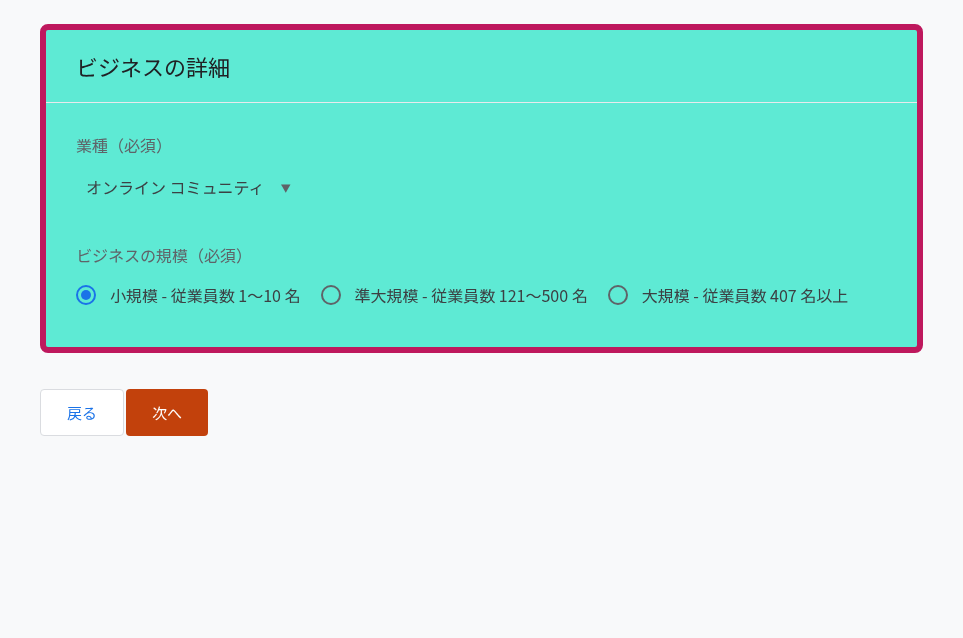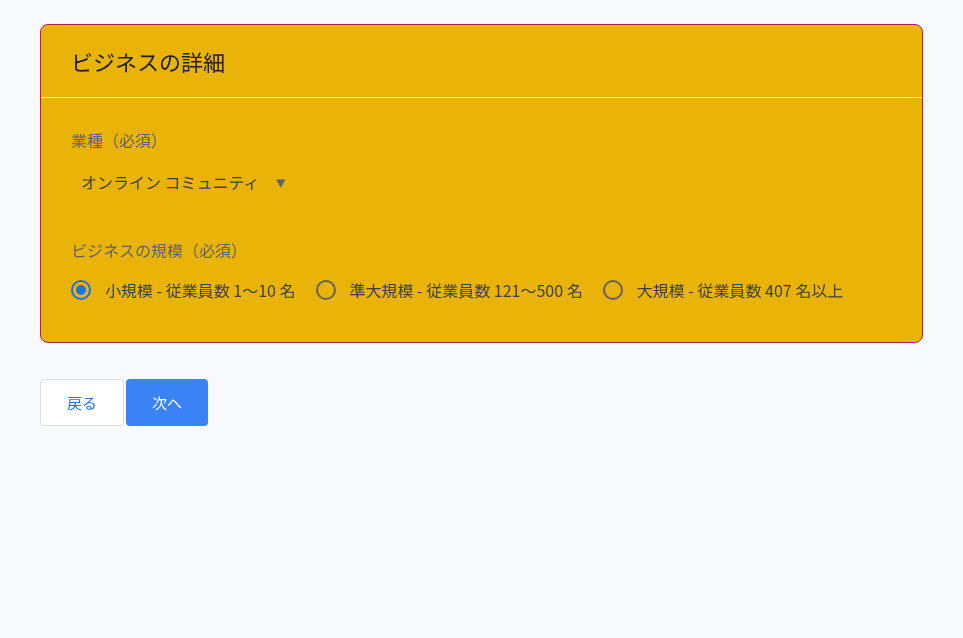--- a/index.html
+++ b/index.html
@@ -8,22 +8,22 @@
       box-sizing: border-box;
     }
     body {
       font-family: "Noto Sans JP", "Hiragino Sans", "Yu Gothic", Arial, sans-serif;
       background: #f8f9fa;
       padding: 24px 40px;
       width: 963px;
       height: 638px;
     }
     .card {
-      background: #eab308;
-      border: 1px solid #be185d;
+      background: #5eead4;
+      border: 6px solid #be185d;
       border-radius: 8px;
       overflow: hidden;
     }
     .card-header {
       padding: 20px 30px;
       border-bottom: 1px solid #e8eaed;
     }
     .card-title {
       font-size: 22px;
       font-weight: 400;
@@ -98,21 +98,21 @@
       cursor: pointer;
       border: none;
       font-family: inherit;
     }
     .btn-secondary {
       background: #fff;
       border: 1px solid #dadce0;
       color: #1a73e8;
     }
     .btn-primary {
-      background: #3b82f6;
+      background: #c2410c;
       color: #fff;
       text-align: center;
     }
   </style>
 </head>
 <body>
 
 <div class="card">
   <div class="card-header">
     <h1 class="card-title">ビジネスの詳細</h1>

